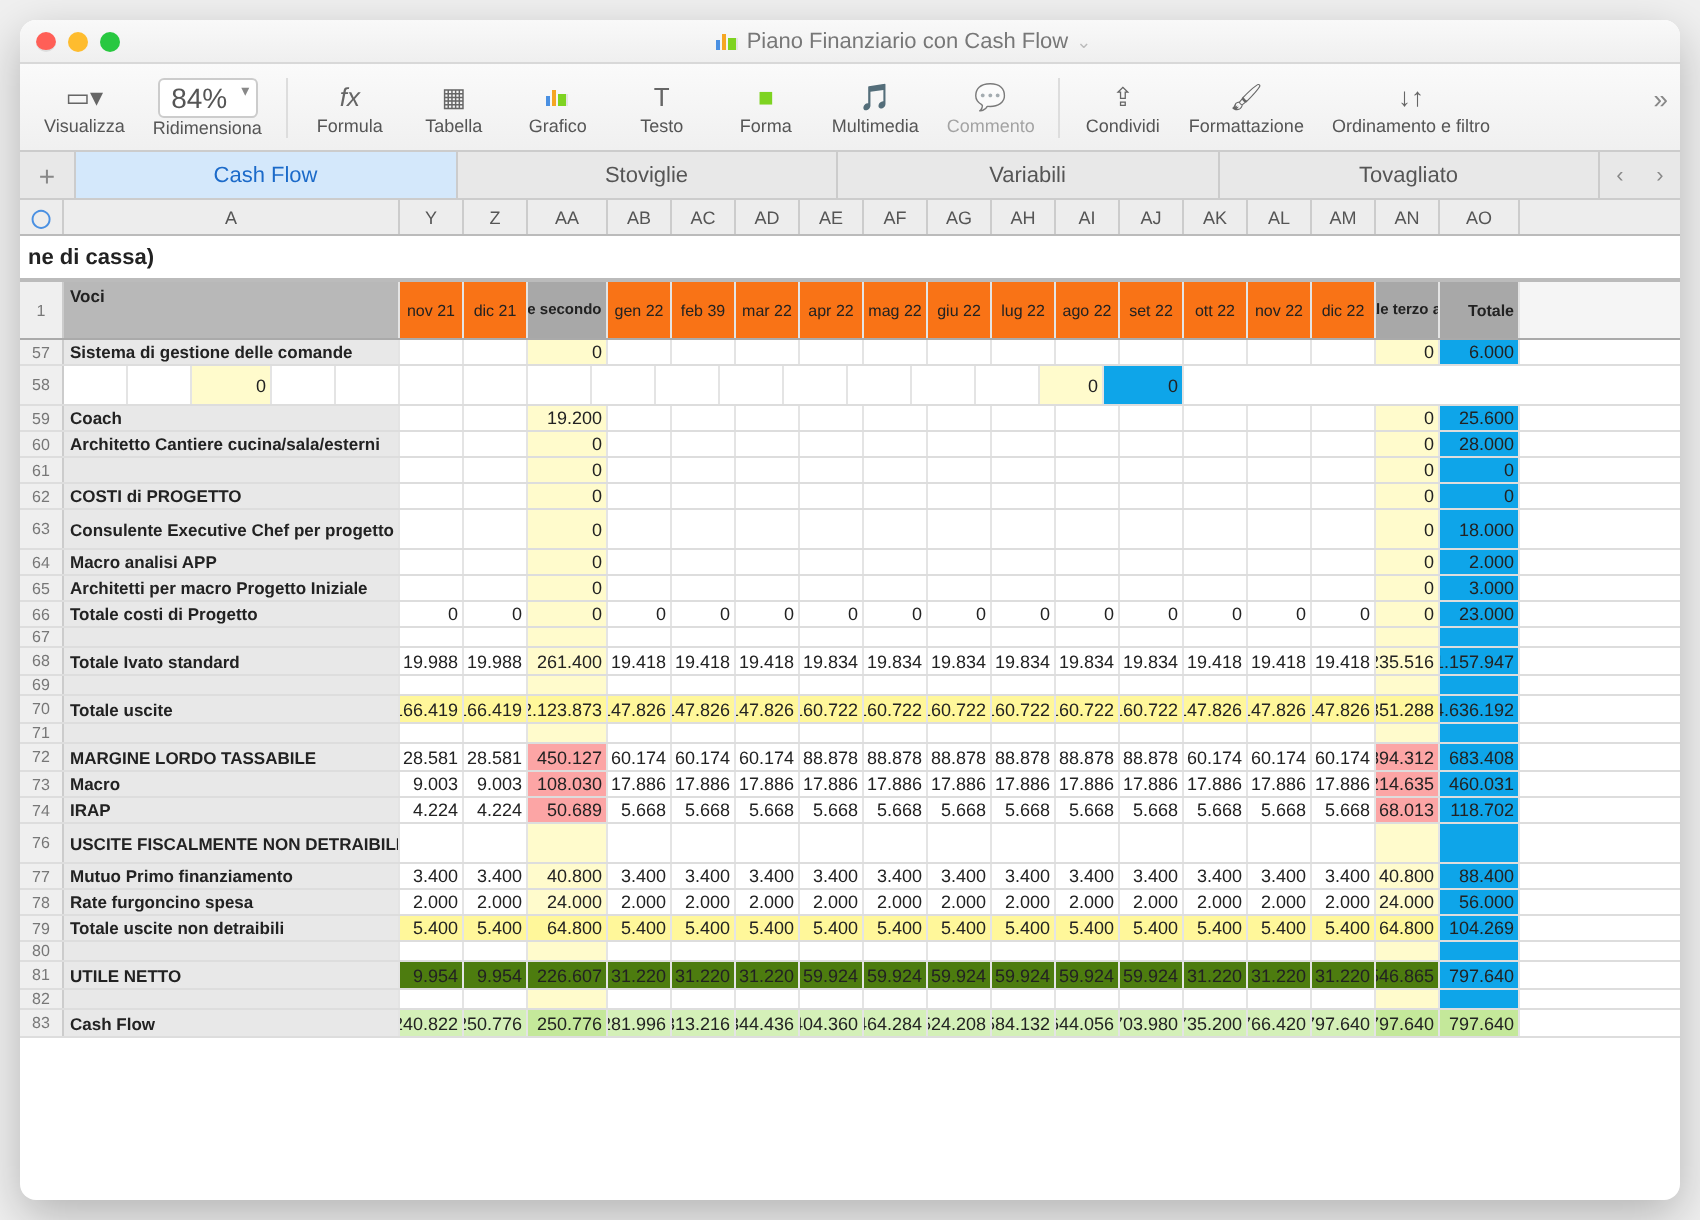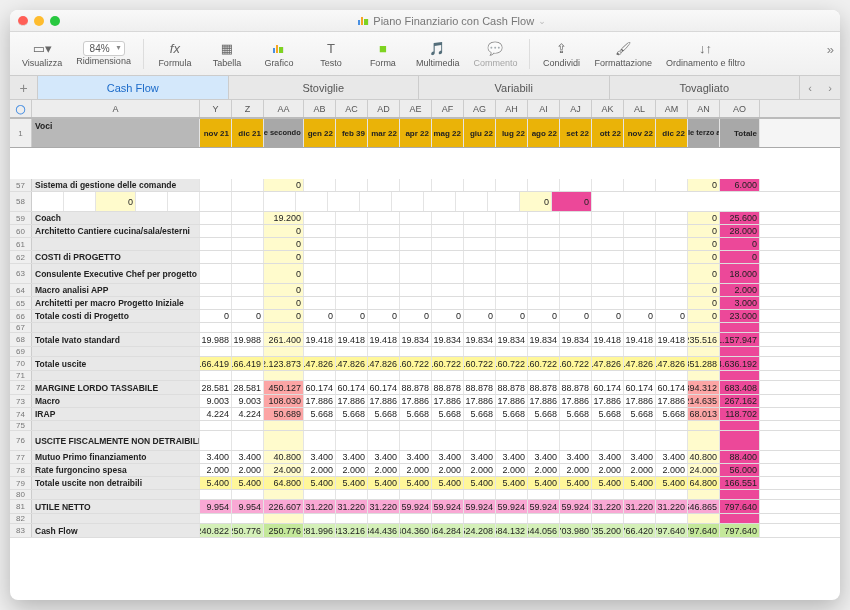--- a/index.html
+++ b/index.html
@@ -9,52 +9,52 @@
 .tlights { display:flex; gap:6px; margin-right:12px; }
 .tl { width:10px; height:10px; border-radius:50%; }
 .tl.r{background:#ff5f57}.tl.y{background:#febc2e}.tl.g{background:#28c840}
 .titlebar .title { flex:1; text-align:center; display:flex; align-items:center; justify-content:center; gap:4px; }
 .tico{display:inline-flex;gap:1px}.tico span{width:2px;height:9px;display:inline-block}
 .tico .a{background:#4a90e2;height:5px;align-self:flex-end}.tico .b{background:#f5a623;height:8px;align-self:flex-end}.tico .c{background:#7ed321;height:6px;align-self:flex-end}
 .toolbar { height:44px; background:linear-gradient(#fafafa,#f0f0f0); border-bottom:1px solid #ccc; display:flex; align-items:center; padding:0 6px; gap:2px; }
 .tbtn { display:flex; flex-direction:column; align-items:center; justify-content:center; padding:2px 6px; font-size:9px; color:#555; min-width:50px; }
 .tbtn .ic { width:20px; height:18px; display:flex; align-items:center; justify-content:center; color:#666; font-size:13px; }
 .tsep{width:1px;height:30px;background:#ddd;margin:0 4px}
-.zoom{border:1px solid #ccc;border-radius:3px;padding:1px 14px 1px 6px;font-size:10px;background:#fff;position:relative}
+.zoom{border:1px solid #ccc;border-radius:3px;padding:1px 14px 1px 6px;font-size:14px;background:#fff;position:relative}
 .zoom:after{content:"▾";position:absolute;right:3px;font-size:8px;color:#888}
 .sheettabs { height:24px; background:#e8e8e8; border-bottom:1px solid #ccc; display:flex; align-items:stretch; }
 .addtab{width:28px;display:flex;align-items:center;justify-content:center;color:#888;border-right:1px solid #ccc;font-size:14px}
 .stab { flex:1; display:flex; align-items:center; justify-content:center; font-size:11px; color:#555; border-right:1px solid #ccc; }
 .stab.active{background:#d4e8fb;color:#1b6ac9}
 .navend{width:20px;display:flex;align-items:center;justify-content:center;color:#888;font-size:11px}
 .colhead { height:18px; display:flex; border-bottom:1px solid #bbb; background:#ededed; font-size:9px; color:#555; }
 .rowh{width:22px;display:flex;align-items:center;justify-content:center;border-right:1px solid #ccc}
 .rowh.o{color:#4a90e2;font-weight:bold}
 .ch { display:flex; align-items:center; justify-content:center; border-right:1px solid #ccc; }
 .ch.A{width:168px}.ch.n{width:32px}.ch.w{width:40px}
-.grid { flex:1; overflow:hidden; position:relative;margin-top:31px; }
+.grid { flex:1; overflow:hidden; position:relative; }
 .hdrrow { height:18px; display:flex; font-size:9px; background:#f5f5f5; border-top:1px solid #bbb; border-bottom:1px solid #aaa; }
 .r { display:flex; font-size:9px; border-bottom:1px solid #ddd; }
 .r .rn { width:22px; background:#efefef; color:#777; display:flex; align-items:center; justify-content:center; border-right:1px solid #ccc; font-size:8px; }
 .c { border-right:1px solid #e4e4e4; display:flex; align-items:center; padding:0 2px; overflow:hidden; white-space:nowrap; }
 .c.lbl{width:168px;font-size:8.5px;color:#222;padding-left:3px;background:#e8e8e8;font-weight:bold}
 .c.m{width:32px;justify-content:flex-end;color:#222}
 .c.t2{width:40px;justify-content:flex-end;background:#fffbcc;color:#222}
 .c.t3{width:32px;justify-content:flex-end;background:#fffbcc;color:#222}
-.c.tot{width:40px;justify-content:flex-end;background:#ec4899;color:#222}
+.c.tot{width:40px;justify-content:flex-end;background:#0ea5e9;color:#222}
 .r.h14{height:14px}.r.h13{height:13px}.r.h20{height:20px}.r.h10{height:10px}
 .partial{height:22px;background:#fff;border-bottom:1px solid #bbb;display:flex;align-items:center;padding-left:4px;font-size:11px;font-weight:bold;color:#222}
 .hdrrow .c.lbl{background:#b8b8b8;font-weight:bold;align-items:flex-start;padding-top:2px}
-.hdrrow .c.m{background:#eab308;font-weight:bold;font-size:8px;justify-content:flex-end}
+.hdrrow .c.m{background:#f97316;font-weight:normal;font-size:8px;justify-content:center}
 .hdrrow .c.t2,.hdrrow .c.t3{background:#a8a8a8;font-weight:bold;font-size:7.5px;text-align:center;justify-content:center;line-height:1;padding:1px}
 .hdrrow .c.tot{background:#a8a8a8;font-weight:bold;font-size:8px;justify-content:flex-end}
 .hdrrow{height:30px}
 .r.tu .c.m,.r.tu .c.t2,.r.tu .c.t3{background:#fff79a}
 .r.mg .c.t2,.r.mg .c.t3{background:#fca5a5}
-.r.un .c.m,.r.un .c.t2,.r.un .c.t3{background:#f9a8d4}
+.r.un .c.m,.r.un .c.t2,.r.un .c.t3{background:#4d7c0f}
 .r.cf .c.m{background:#d4f0b8}.r.cf .c.t2,.r.cf .c.t3{background:#c4e89a}
 .r.cf .c.tot{background:#c4e89a}
 .more{position:absolute;right:6px;top:32px;color:#888;font-size:13px}
 </style>
 </head>
 <body>
 
 <div class="window">
  <div class="titlebar">
   <div class="tlights">
@@ -168,20 +168,23 @@
       <div class="ch n">AH</div>
       <div class="ch n">AI</div>
       <div class="ch n">AJ</div>
       <div class="ch n">AK</div>
       <div class="ch n">AL</div>
       <div class="ch n">AM</div>
       <div class="ch n">AN</div>
       <div class="ch w">AO</div>
  </div>
 
+ <div class="partial">
+      <span>ne di cassa)</span>
+    </div>
 
  <div class="hdrrow">
   <div class="rn" style="width:22px;background:#efefef;border-right:1px solid #ccc;display:flex;align-items:center;justify-content:center;font-size:8px;color:#777">1</div>
   <div class="c lbl">
         <span>Voci</span>
       </div>
   <div class="c m">
         <span>nov 21</span>
       </div>
   <div class="c m">
@@ -582,21 +585,21 @@
         <div class="c m">17.886</div>
         <div class="c m">17.886</div>
         <div class="c m">17.886</div>
         <div class="c m">17.886</div>
         <div class="c m">17.886</div>
         <div class="c m">17.886</div>
         <div class="c m">17.886</div>
         <div class="c m">17.886</div>
         <div class="c m">17.886</div>
         <div class="c t3">214.635</div>
-        <div class="c tot">267.162</div>
+        <div class="c tot">460.031</div>
       </div>
       <div class="r h13 mg">
         <div class="rn">74</div>
         <div class="c lbl">IRAP</div>
         <div class="c m">4.224</div>
         <div class="c m">4.224</div>
         <div class="c t2">50.689</div>
         <div class="c m">5.668</div>
         <div class="c m">5.668</div>
         <div class="c m">5.668</div>
@@ -605,41 +608,20 @@
         <div class="c m">5.668</div>
         <div class="c m">5.668</div>
         <div class="c m">5.668</div>
         <div class="c m">5.668</div>
         <div class="c m">5.668</div>
         <div class="c m">5.668</div>
         <div class="c m">5.668</div>
         <div class="c t3">68.013</div>
         <div class="c tot">118.702</div>
       </div>
-      <div class="r h10 ">
-        <div class="rn">75</div>
-        <div class="c lbl"></div>
-        <div class="c m"></div>
-        <div class="c m"></div>
-        <div class="c t2"></div>
-        <div class="c m"></div>
-        <div class="c m"></div>
-        <div class="c m"></div>
-        <div class="c m"></div>
-        <div class="c m"></div>
-        <div class="c m"></div>
-        <div class="c m"></div>
-        <div class="c m"></div>
-        <div class="c m"></div>
-        <div class="c m"></div>
-        <div class="c m"></div>
-        <div class="c m"></div>
-        <div class="c t3"></div>
-        <div class="c tot"></div>
-      </div>
       <div class="r h20 ">
         <div class="rn">76</div>
         <div class="c lbl">USCITE FISCALMENTE NON DETRAIBILI</div>
         <div class="c m"></div>
         <div class="c m"></div>
         <div class="c t2"></div>
         <div class="c m"></div>
         <div class="c m"></div>
         <div class="c m"></div>
         <div class="c m"></div>
@@ -708,21 +690,21 @@
         <div class="c m">5.400</div>
         <div class="c m">5.400</div>
         <div class="c m">5.400</div>
         <div class="c m">5.400</div>
         <div class="c m">5.400</div>
         <div class="c m">5.400</div>
         <div class="c m">5.400</div>
         <div class="c m">5.400</div>
         <div class="c m">5.400</div>
         <div class="c t3">64.800</div>
-        <div class="c tot">166.551</div>
+        <div class="c tot">104.269</div>
       </div>
       <div class="r h10 ">
         <div class="rn">80</div>
         <div class="c lbl"></div>
         <div class="c m"></div>
         <div class="c m"></div>
         <div class="c t2"></div>
         <div class="c m"></div>
         <div class="c m"></div>
         <div class="c m"></div>

